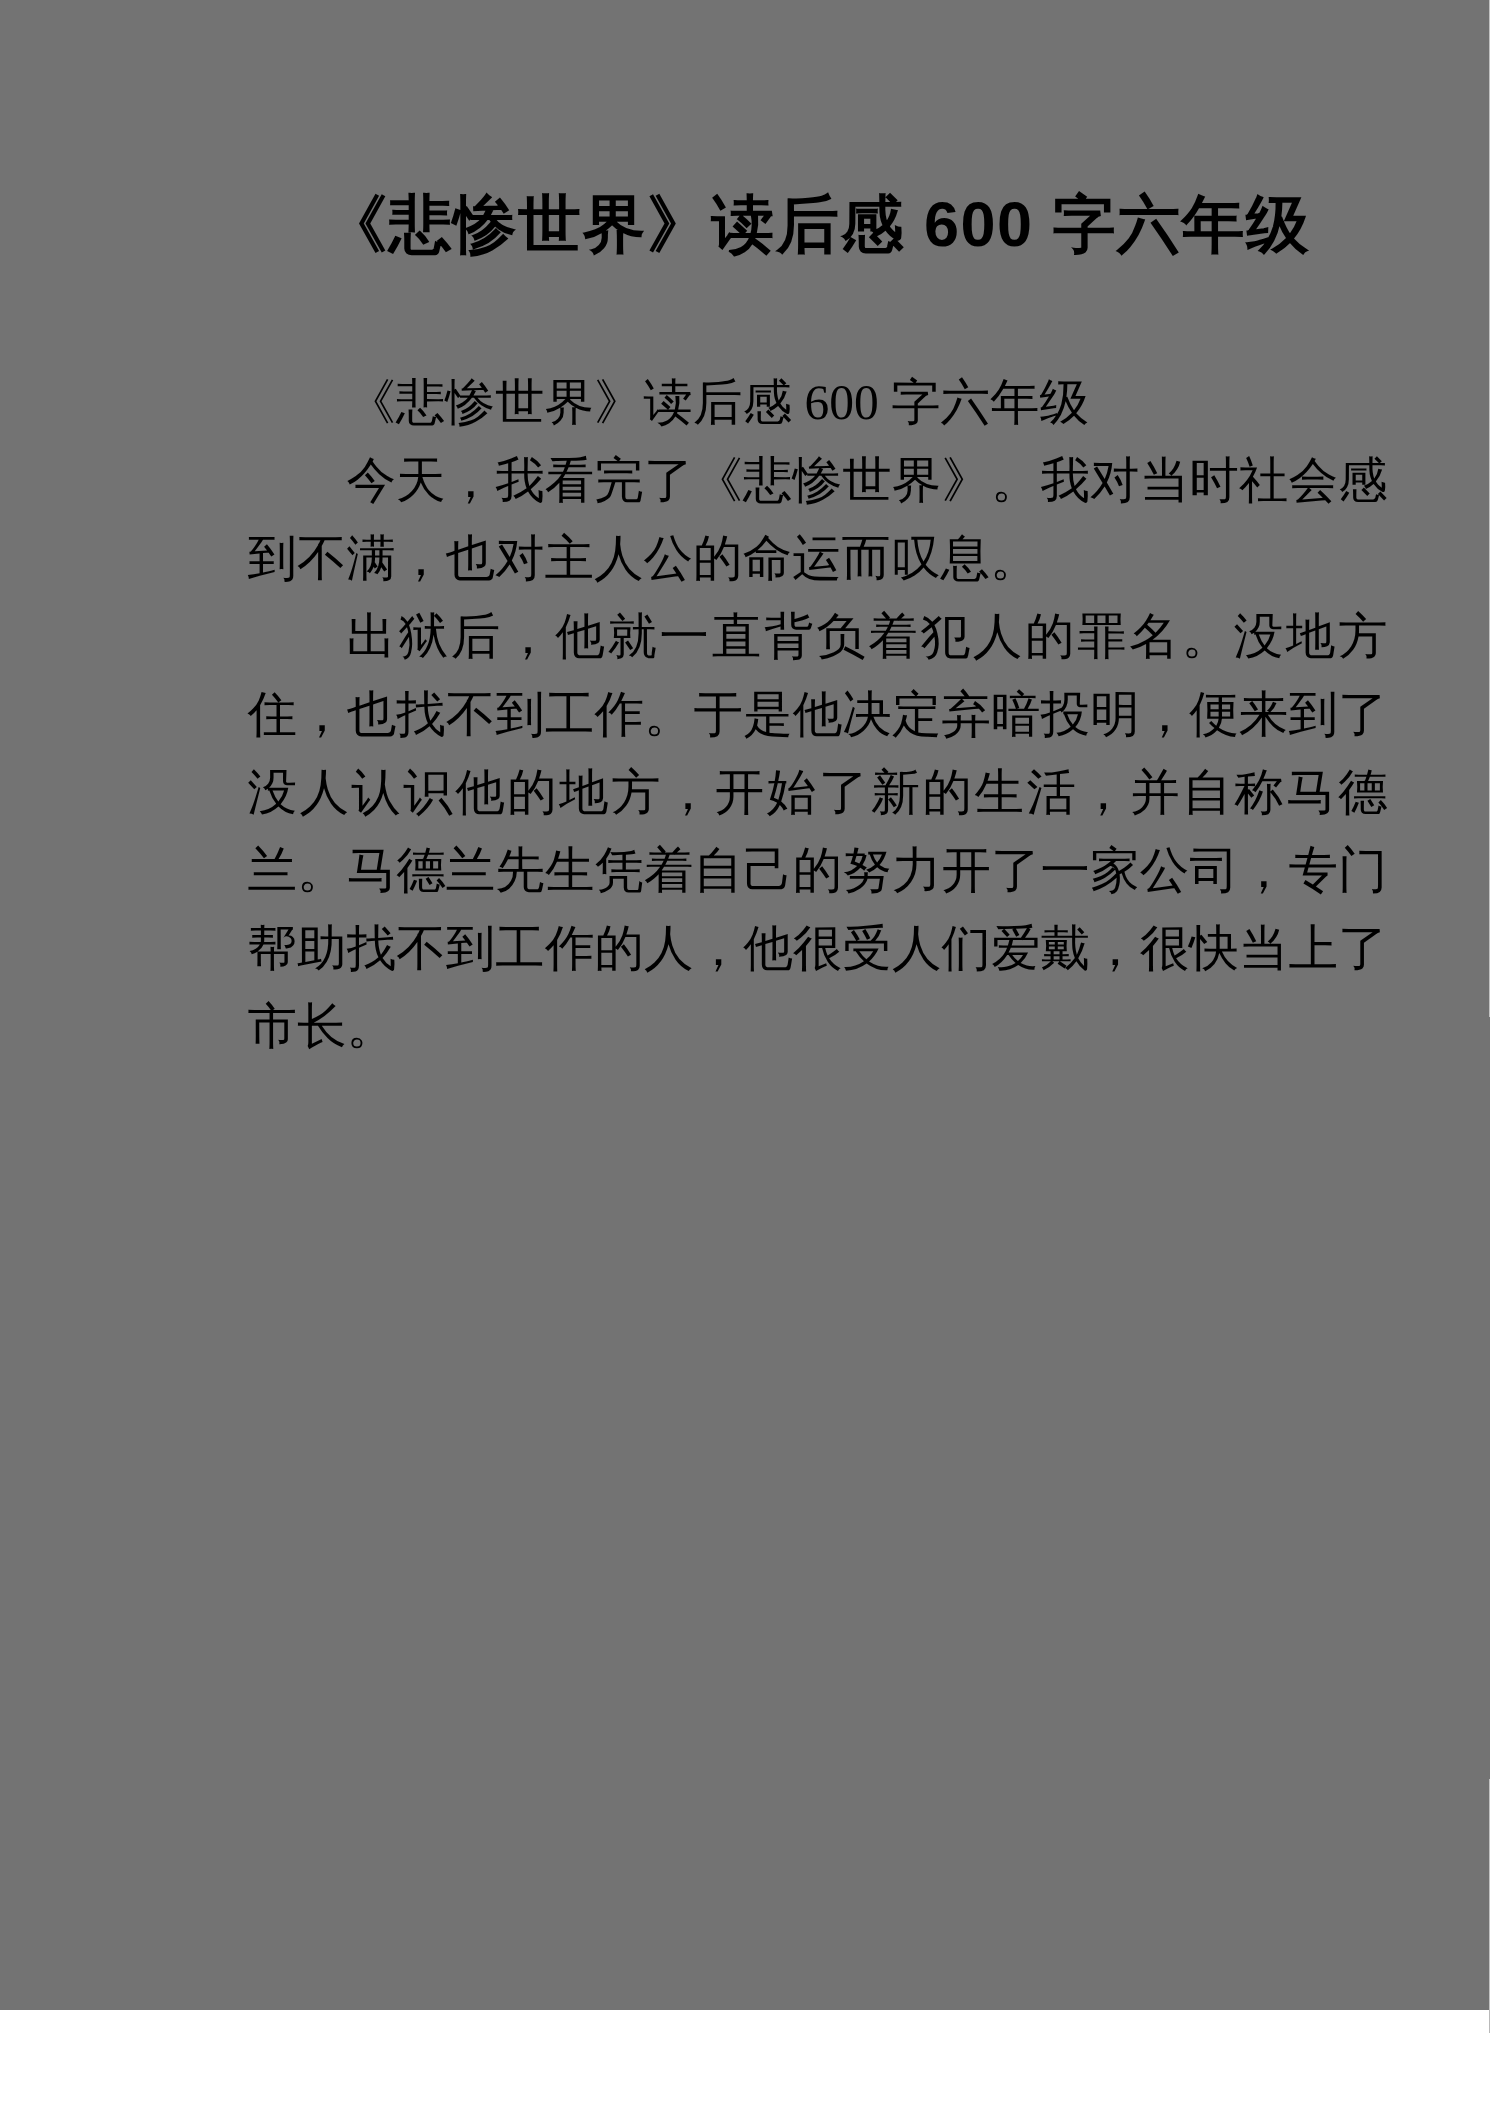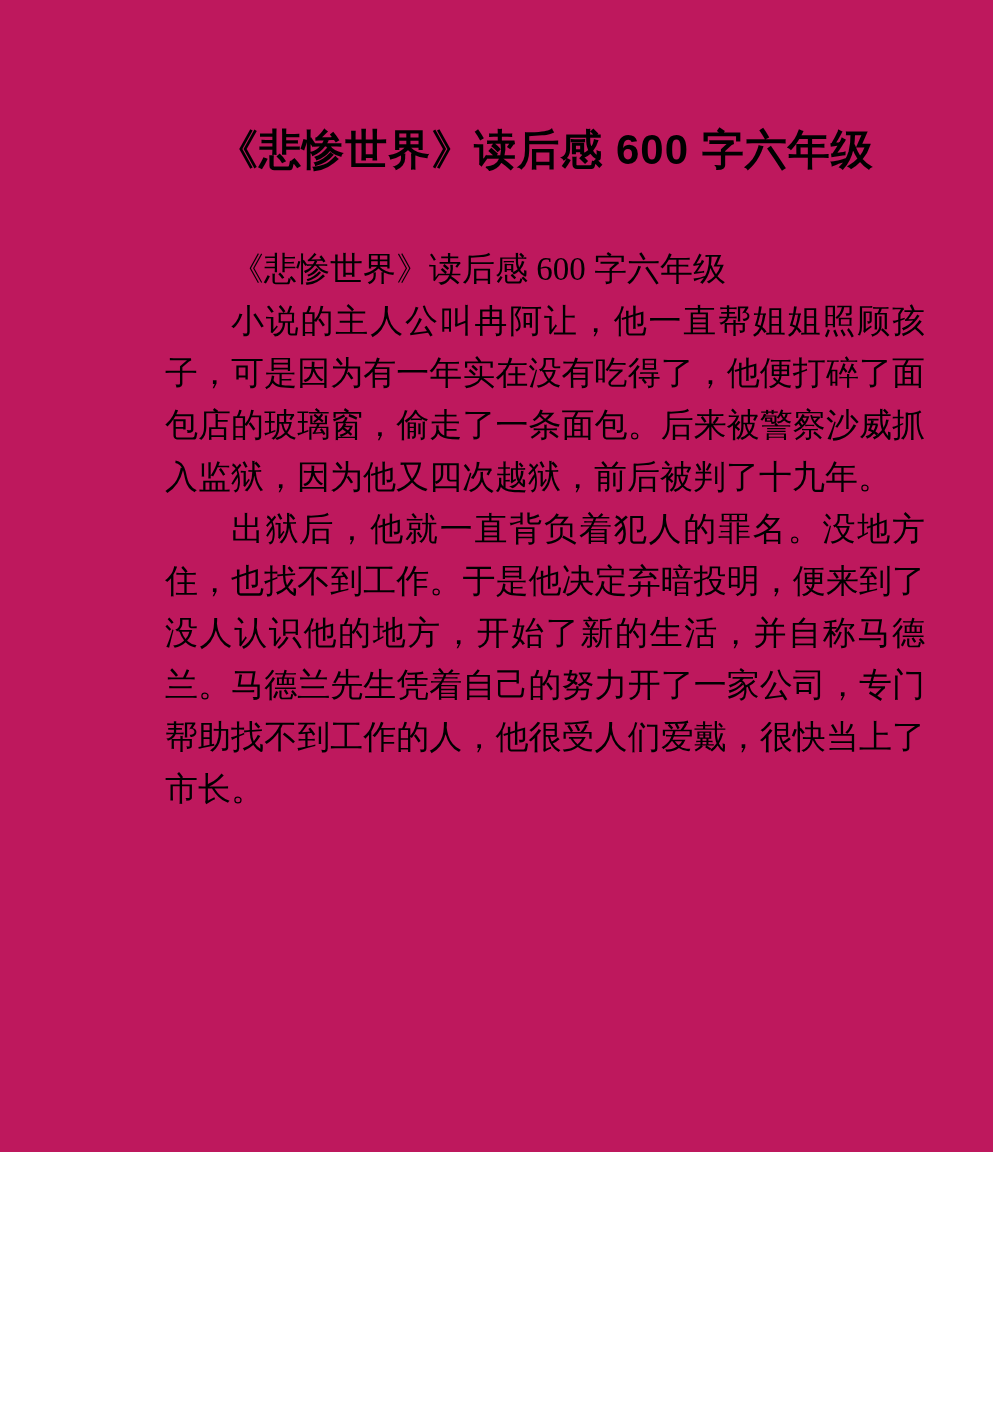--- a/index.html
+++ b/index.html
@@ -3,22 +3,22 @@
 <meta charset="utf-8">
 <style>
   html, body {
     margin: 0;
     padding: 0;
     background: #ffffff;
   }
   .page {
     position: relative;
     width: 993px;
-    height: 1152px;
-    background: #be185d;
+    height: 1340px;
+    background: #737373;
     overflow: hidden;
     box-sizing: border-box;
     padding: 115px 68px 0 165px;
     color: #000000;
   }
   .doc-title {
     margin: 0 0 58px 0;
     font-family: "Liberation Sans", "DejaVu Sans", sans-serif;
     font-weight: bold;
     font-size: 42px;
@@ -39,16 +39,16 @@
     color: #000000;
   }
 </style>
 </head>
 <body>
 
 <div class="page">
   <h1 class="doc-title">《悲惨世界》读后感 600 字六年级</h1>
   <div class="doc-body">
       <p>《悲惨世界》读后感 600 字六年级</p>
-      <p>小说的主人公叫冉阿让，他一直帮姐姐照顾孩子，可是因为有一年实在没有吃得了，他便打碎了面包店的玻璃窗，偷走了一条面包。后来被警察沙威抓入监狱，因为他又四次越狱，前后被判了十九年。</p>
+      <p>今天，我看完了《悲惨世界》。我对当时社会感到不满，也对主人公的命运而叹息。</p>
       <p>出狱后，他就一直背负着犯人的罪名。没地方住，也找不到工作。于是他决定弃暗投明，便来到了没人认识他的地方，开始了新的生活，并自称马德兰。马德兰先生凭着自己的努力开了一家公司，专门帮助找不到工作的人，他很受人们爱戴，很快当上了市长。</p>
     </div>
 </div>
 
 </body></html>

